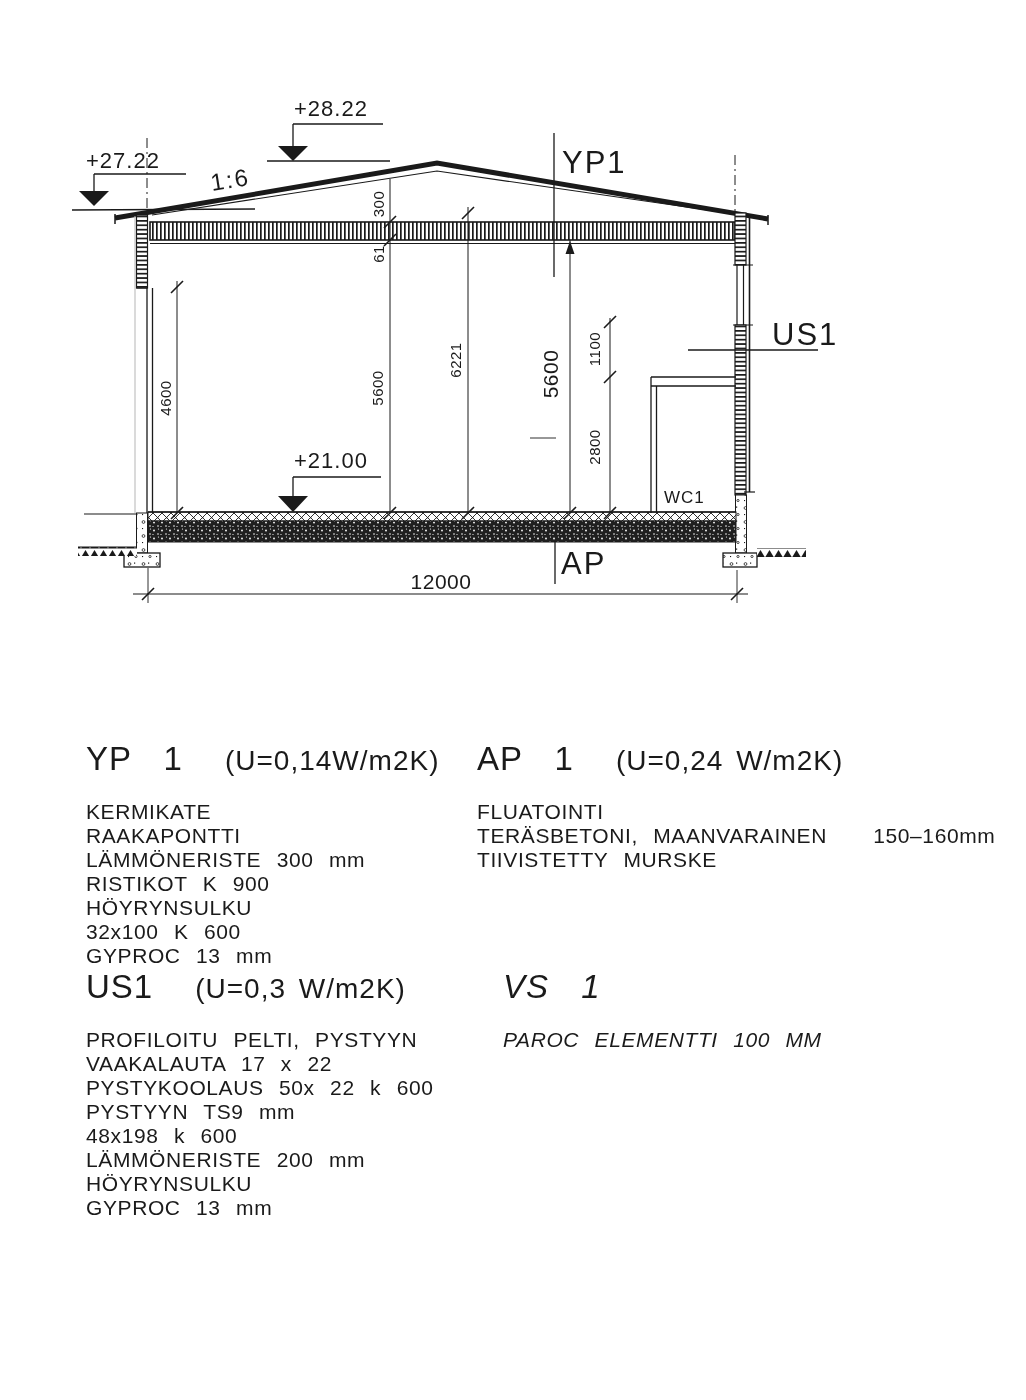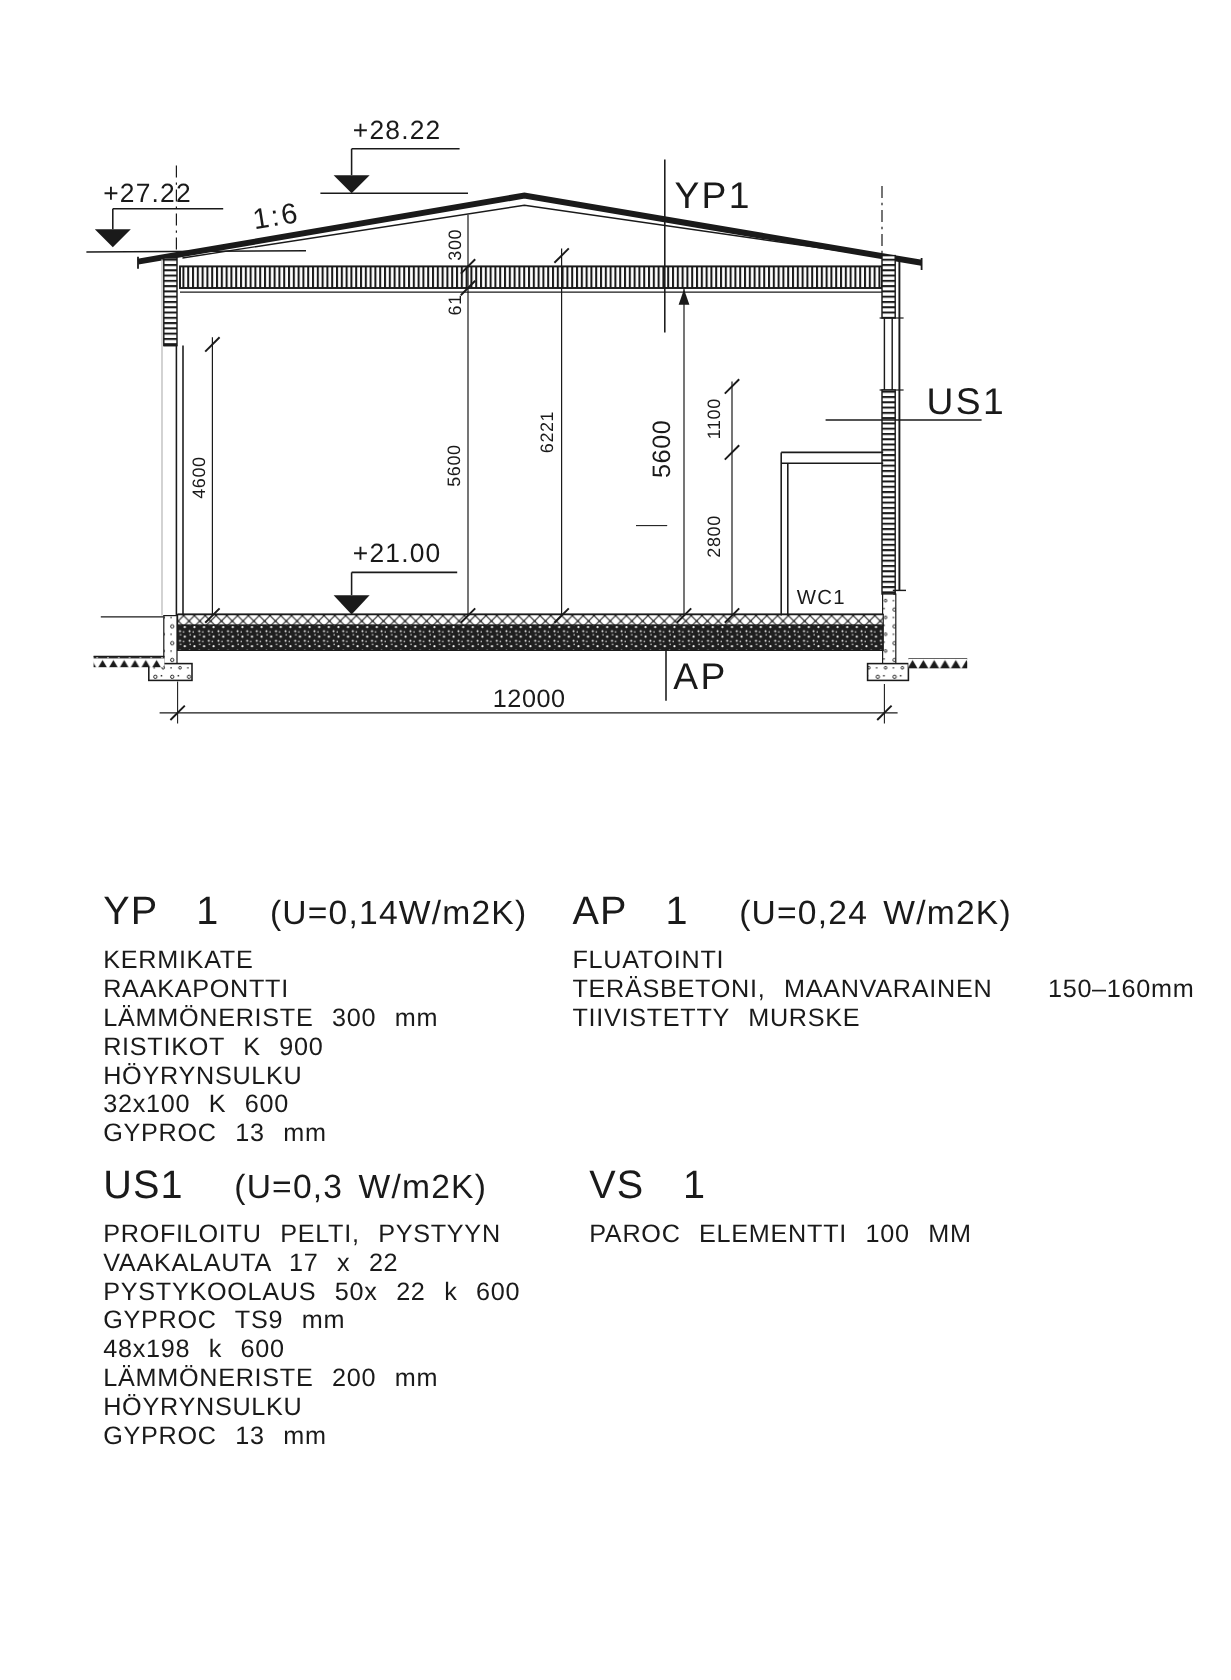--- a/index.html
+++ b/index.html
@@ -11,21 +11,21 @@
   .dimtxt-big{font-size:21px;letter-spacing:0.5px;}
   .elevtxt{font-size:22px;letter-spacing:1px;}
   .callout{font-size:31px;letter-spacing:2px;}
   .small-callout{font-size:17px;letter-spacing:1px;}
   .slopetxt{font-size:24px;letter-spacing:2px;}
 
   .spec{position:absolute;}
   .spec-head{display:flex;align-items:baseline;white-space:pre;text-align:right;}
   .spec-title{font-size:33px;word-spacing:22px;letter-spacing:1px;}
   .spec-u{font-size:28px;margin-left:42px;letter-spacing:1px;word-spacing:4px;}
-  .spec-body{margin-top:11px;}
+  .spec-body{margin-top:22px;}
   .spec-line{font-size:21px;line-height:24px;letter-spacing:0.6px;word-spacing:9px;white-space:pre;}
 </style>
 </head>
 <body>
 
 <div id="page">
 
   <svg id="drawing" width="1026" height="1400" viewBox="0 0 1026 1400">
     <defs>
       <pattern id="patCeiling" width="4" height="18" patternUnits="userSpaceOnUse">
@@ -237,29 +237,29 @@
 
   <div class="spec" style="left:86px;top:968px;">
     <div class="spec-head">
       <span class="spec-title">US1</span>
       <span class="spec-u">(U=0,3 W/m2K)</span>
     </div>
     <div class="spec-body">
       <div class="spec-line">PROFILOITU PELTI, PYSTYYN</div>
       <div class="spec-line">VAAKALAUTA 17 x 22</div>
       <div class="spec-line">PYSTYKOOLAUS 50x 22 k 600</div>
-      <div class="spec-line">GYPROC TS9 mm</div>
+      <div class="spec-line">PYSTYYN TS9 mm</div>
       <div class="spec-line">48x198 k 600</div>
       <div class="spec-line">LÄMMÖNERISTE 200 mm</div>
       <div class="spec-line">HÖYRYNSULKU</div>
       <div class="spec-line">GYPROC 13 mm</div>
     </div>
   </div>
 
-  <div class="spec" style="left:491px;top:968px;">
+  <div class="spec" style="left:503px;top:968px;font-style:italic;">
     <div class="spec-head">
       <span class="spec-title">VS 1</span>
     </div>
     <div class="spec-body">
       <div class="spec-line">PAROC ELEMENTTI 100 MM</div>
     </div>
   </div>
 
 </div>
 

